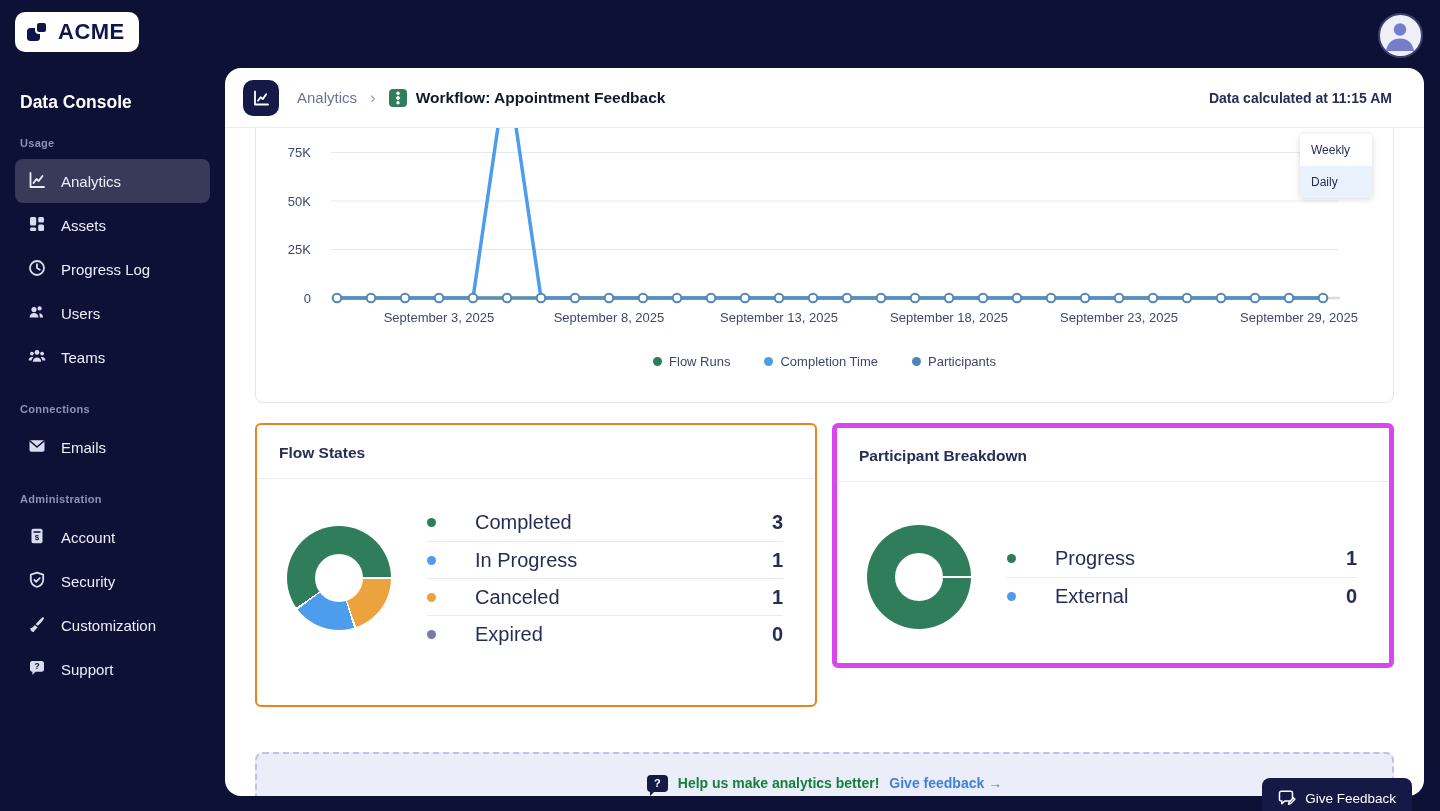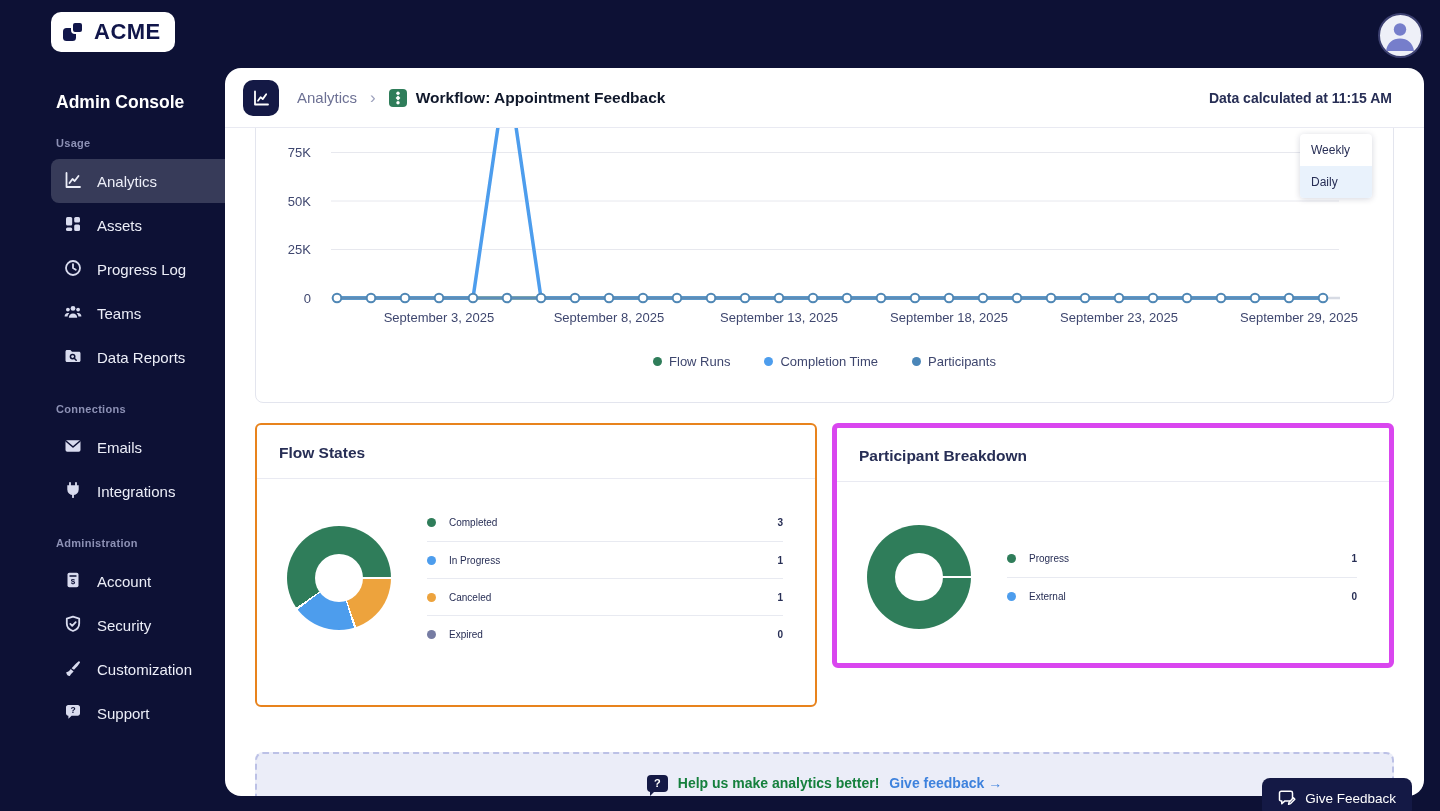--- a/index.html
+++ b/index.html
@@ -1,20 +1,20 @@
 <!DOCTYPE html>
 <html><head>
 <meta charset="utf-8">
 <style>
   * { margin:0; padding:0; box-sizing:border-box; }
   html,body { width:1440px; height:811px; overflow:hidden; }
   body { background:#0d1135; font-family:"Liberation Sans", sans-serif; position:relative; color:#272e55; }
 
   
-  .sidebar { position:absolute; left:0; top:0; width:225px; height:576px; padding:12px 15px;margin-left:36px; }
+  .sidebar { position:absolute; left:0; top:0; width:225px; height:576px; padding:12px 15px; }
   .logo-box { display:inline-flex; align-items:center; gap:7px; background:#fff; border-radius:10px; padding:7px 14px 7px 10px; cursor:pointer; }
   .logo-text { font-size:22px; font-weight:800; color:#11164a; letter-spacing:.5px; }
   .console-title { color:#fff; font-size:17.5px; font-weight:700; margin:40px 5px 6px; }
   .section-label { color:#8d91b5; font-size:11px; font-weight:700; letter-spacing:.3px; margin:24px 5px 10px; }
   .nav-item { display:flex; align-items:center; gap:14px; height:44px; padding:0 12px; border-radius:8px; color:#eceef8; font-size:15px; font-weight:500; cursor:pointer; }
   .nav-item.selected { background:#373b59; }
   .nav-item svg { flex:0 0 auto; }
 
   
   .avatar { position:absolute; right:17px; top:13px; width:45px; height:45px; border-radius:50%; background:#eef0f8; border:2.5px solid #3c4070; overflow:hidden; cursor:pointer; }
@@ -48,21 +48,21 @@
   .stat-card { background:#fff; border:5px solid #d946ef; border-radius:6px; }
   .stat-card.highlighted { border:2px solid #e8831d; }
   .flow-card { width:562px; height:284px; }
   .part-card { flex:1; height:245px; }
   .card-title { font-size:15.5px; font-weight:700; color:#272e55; padding:19px 22px 16px; }
   .card-divider { border-bottom:1px solid #e9eaf2; }
   .card-body { display:flex; align-items:center; padding:0 32px 0 30px; }
   .donut { position:relative; width:104px; height:104px; border-radius:50%; flex:0 0 auto; }
   .donut::after { content:""; position:absolute; inset:28px; border-radius:50%; background:#fff; }
   .pie-legend { flex:1; margin-left:36px; }
-  .pie-row { display:flex; align-items:center; height:37px; font-size:10px; color:#272e55; }
+  .pie-row { display:flex; align-items:center; height:37px; font-size:20px; color:#272e55;gap:26px; }
   .pie-row + .pie-row { border-top:1px solid #e8eaf1; }
   .pie-row .dot { margin-right:13px; }
   .pie-value { margin-left:auto; font-weight:700; }
   .flow-card .card-body { padding-top:25px; }
   .part-card .card-body { padding-top:43px; }
 
   
   .banner { margin-top:45px; height:62px; background:#ebedf8; border:2px dashed #bcc1e6; border-radius:8px; display:flex; align-items:center; justify-content:center; gap:10px; }
   .banner-icon { position:relative; width:21px; height:17px; background:#141945; border-radius:4px; color:#fff; font-size:11px; font-weight:700; display:flex; align-items:center; justify-content:center; }
   .banner-icon::after { content:""; position:absolute; left:3px; bottom:-4px; border:4px solid transparent; border-top-color:#141945; border-left-color:#141945; }
@@ -79,21 +79,21 @@
   <div class="logo-box">
     <span style="display:flex;">
       <svg width="26" height="26" viewBox="0 0 26 26">
           <rect x="2" y="9" width="13" height="13" rx="3.5" fill="#11164a"></rect>
           <rect x="11" y="3" width="11" height="11" rx="3" fill="#11164a" stroke="#fff" stroke-width="2"></rect>
         </svg>
     </span>
     <span class="logo-text">ACME</span>
   </div>
 
-  <div class="console-title">Admin Console</div>
+  <div class="console-title">Data Console</div>
 
   <div class="section-label">Usage</div>
 
   <div class="nav-item selected">
     <span><svg width="20" height="20" viewBox="0 0 20 20" fill="none" stroke="#eceef8" stroke-width="1.8" stroke-linecap="round" stroke-linejoin="round">
           <path d="M3.5 3v14h13.5"></path>
           <path d="M6.5 13l3-4 2.2 2 3.8-5"></path>
         </svg></span>
     <span>Analytics</span>
   </div>
@@ -105,57 +105,50 @@
           <rect x="11.2" y="10.6" width="5.8" height="6.4" rx="1.5"></rect>
         </svg></span>
     <span>Assets</span>
   </div>
   <div class="nav-item">
     <span><svg width="20" height="20" viewBox="0 0 20 20" fill="none" stroke="#d9dcef" stroke-width="1.8" stroke-linecap="round" stroke-linejoin="round">
           <circle cx="10" cy="10" r="7"></circle>
           <path d="M10 6.2v3.8l2.8 1.7"></path>
         </svg></span>
     <span>Progress Log</span>
+  </div>
+  <div class="nav-item">
+    <span><svg width="20" height="20" viewBox="0 0 20 20" fill="#d9dcef">
+          <circle cx="7" cy="7.6" r="2.6"></circle>
+          <circle cx="12.6" cy="6.4" r="2.1"></circle>
+          <path d="M2.5 15.6c0-2.9 2-4.6 4.5-4.6s4.5 1.7 4.5 4.6z"></path>
+          <path d="M12.2 11.2c2.2.1 3.9 1.6 3.9 4.4h-3.3c0-1.8-.2-3.2-.6-4.4z"></path>
+        </svg></span>
+    <span>Users</span>
   </div>
   <div class="nav-item">
     <span><svg width="20" height="20" viewBox="0 0 20 20" fill="#d9dcef">
           <circle cx="10" cy="6.4" r="2.4"></circle>
           <circle cx="4.9" cy="7.6" r="1.9"></circle>
           <circle cx="15.1" cy="7.6" r="1.9"></circle>
           <path d="M5.8 15.8c0-2.7 1.8-4.4 4.2-4.4s4.2 1.7 4.2 4.4z"></path>
           <path d="M1.6 14.6c0-2.2 1.4-3.6 3.3-3.6.5 0 1 .1 1.4.3-1 .9-1.6 2-1.7 3.3z"></path>
           <path d="M18.4 14.6h-3c-.1-1.3-.7-2.4-1.7-3.3.4-.2.9-.3 1.4-.3 1.9 0 3.3 1.4 3.3 3.6z"></path>
         </svg></span>
     <span>Teams</span>
   </div>
-  <div class="nav-item">
-    <span><svg width="20" height="20" viewBox="0 0 20 20">
-          <path d="M2.5 5.5c0-.8.7-1.5 1.5-1.5h3.4l1.6 1.8h7c.8 0 1.5.7 1.5 1.5v7.2c0 .8-.7 1.5-1.5 1.5H4c-.8 0-1.5-.7-1.5-1.5z" fill="#d9dcef"></path>
-          <circle cx="9.6" cy="10.6" r="2.2" fill="none" stroke="#0d1135" stroke-width="1.5"></circle>
-          <path d="M11.3 12.3l1.9 1.9" stroke="#0d1135" stroke-width="1.5" stroke-linecap="round"></path>
-        </svg></span>
-    <span>Data Reports</span>
-  </div>
 
   <div class="section-label">Connections</div>
 
   <div class="nav-item">
     <span><svg width="20" height="20" viewBox="0 0 20 20">
           <rect x="2.5" y="4.3" width="15" height="11.4" rx="1.8" fill="#d9dcef"></rect>
           <path d="M3.5 5.5L10 11l6.5-5.5" fill="none" stroke="#0d1135" stroke-width="1.6" stroke-linecap="round" stroke-linejoin="round"></path>
         </svg></span>
     <span>Emails</span>
-  </div>
-  <div class="nav-item">
-    <span><svg width="20" height="20" viewBox="0 0 20 20" fill="none" stroke="#d9dcef" stroke-width="1.8" stroke-linecap="round">
-          <path d="M7 2.8v3M13 2.8v3"></path>
-          <path d="M5.2 6.2h9.6v3.2a4.8 4.8 0 01-9.6 0z" fill="#d9dcef"></path>
-          <path d="M10 14.4v2.8"></path>
-        </svg></span>
-    <span>Integrations</span>
   </div>
 
   <div class="section-label">Administration</div>
 
   <div class="nav-item">
     <span><svg width="20" height="20" viewBox="0 0 20 20">
           <rect x="4.5" y="2.8" width="11" height="14.4" rx="1.8" fill="#d9dcef"></rect>
           <text x="10" y="13.6" font-size="8" font-weight="bold" fill="#0d1135" text-anchor="middle" font-family="Liberation Sans, sans-serif">$</text>
           <path d="M7 6h6" stroke="#0d1135" stroke-width="1.4" stroke-linecap="round"></path>
         </svg></span>

